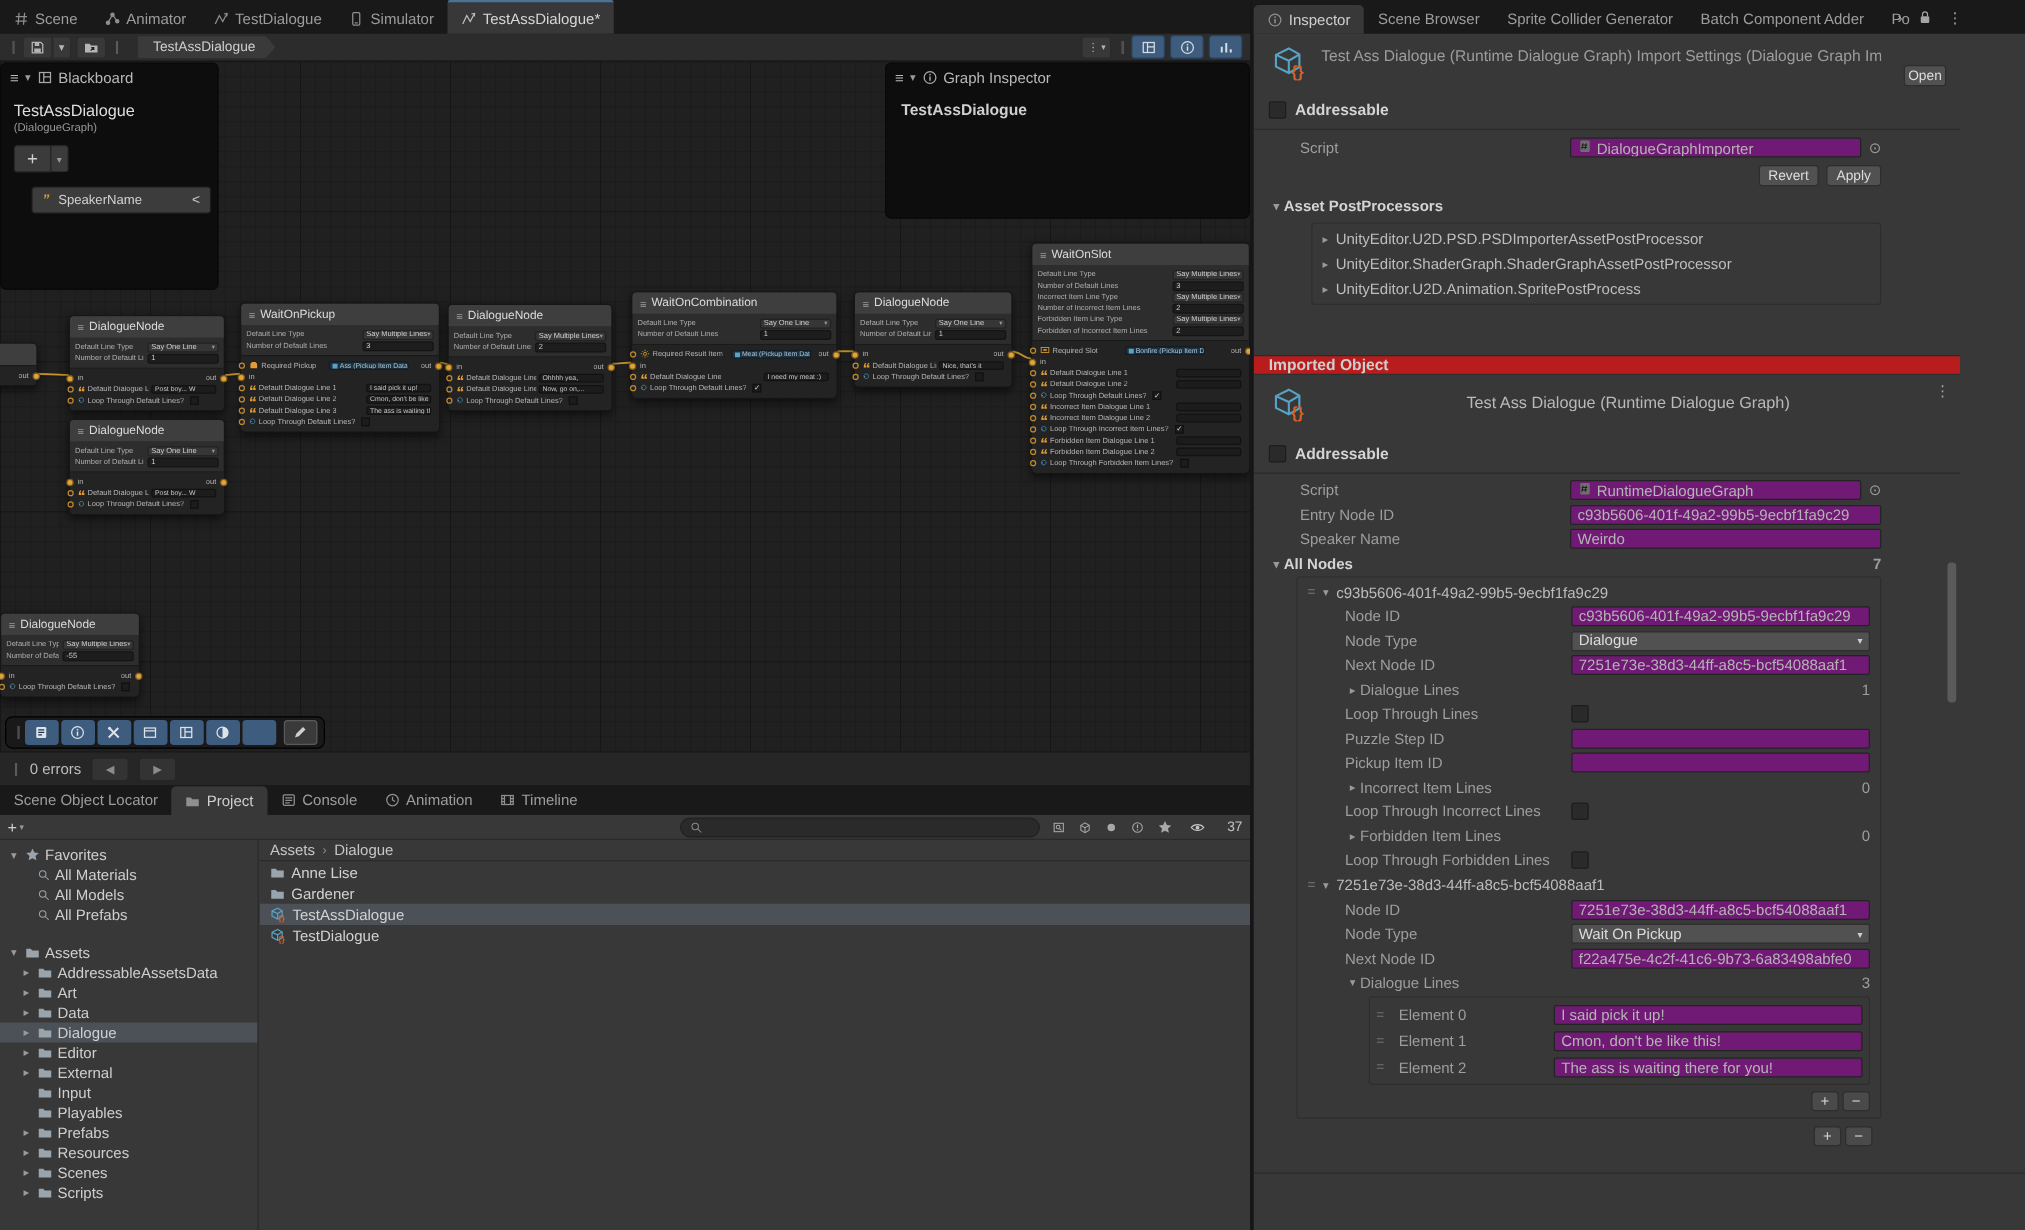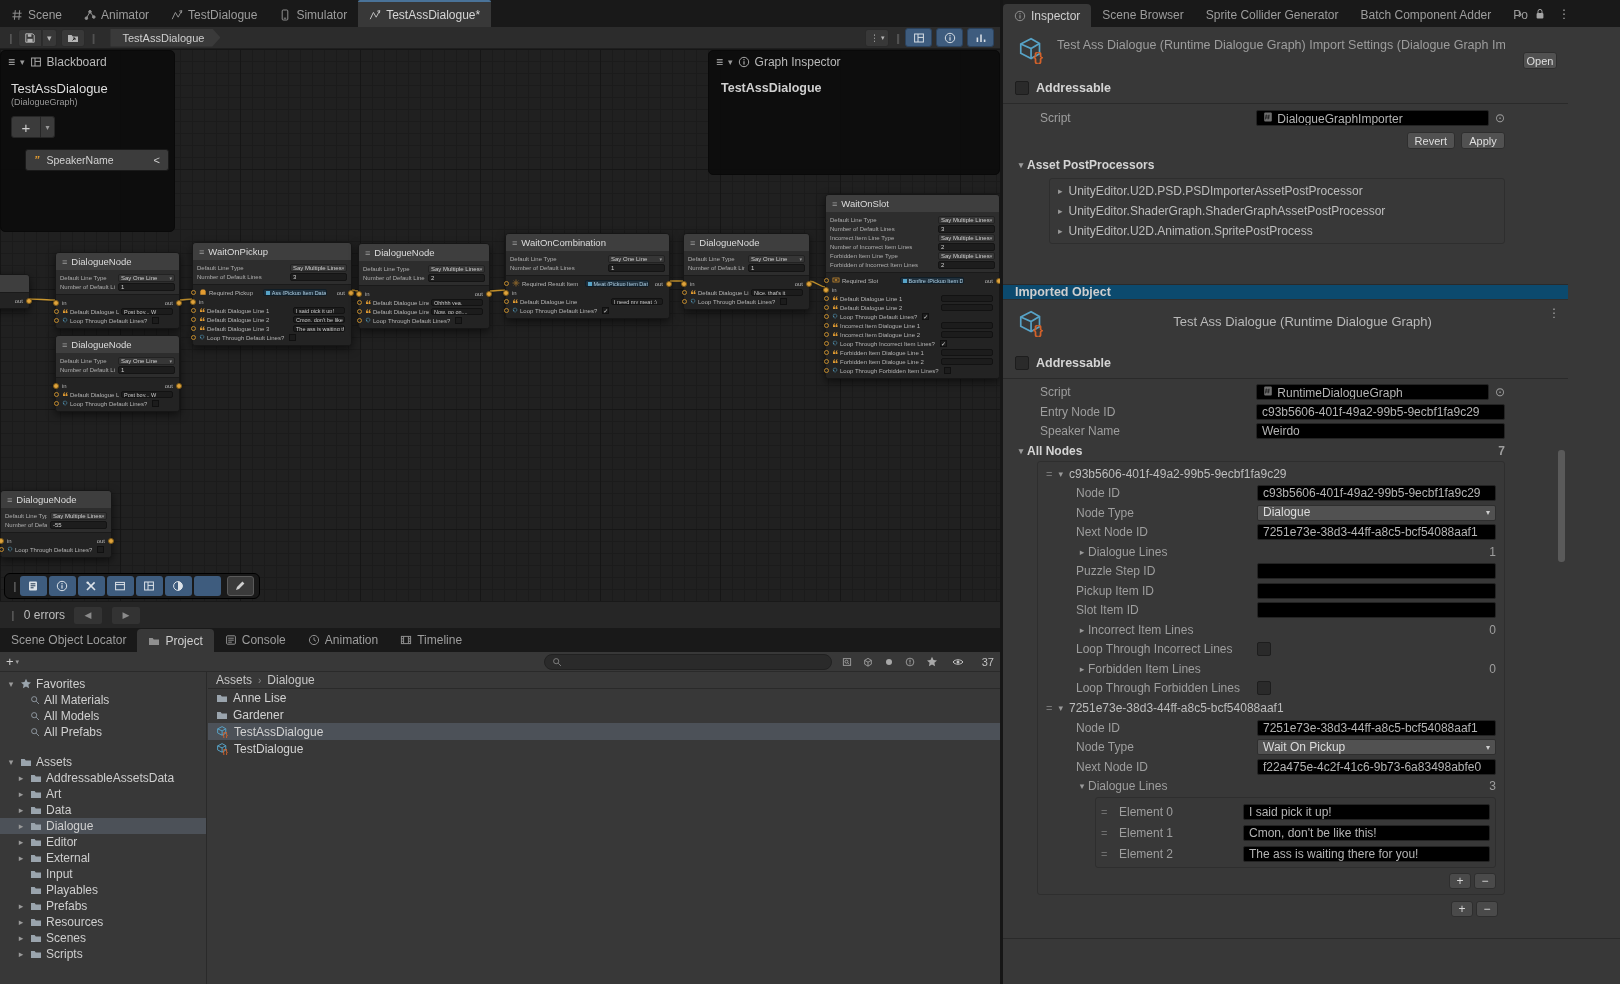--- a/index.html
+++ b/index.html
@@ -123,33 +123,33 @@
   .icontent{padding:0 0 0 12px;}
   .ihead{display:flex;align-items:flex-start;gap:10px;padding:8px 63px 0 2px;height:46px;}
   .ihead .title{font-size:12.5px;color:#9d9d9d;white-space:nowrap;overflow:hidden;padding-top:3px;flex:1;}
   .openbtn{position:absolute;right:63px;top:52px;width:34px;height:17px;background:#515151;border:1px solid #2e2e2e;border-radius:3px;color:#dedede;font-size:11px;display:flex;align-items:center;justify-content:center;}
   .addrrow{display:flex;align-items:center;gap:7px;height:22px;margin-top:4px;font-size:12.5px;color:#d4d4d4;font-weight:bold;}
   .chkbox{width:14px;height:14px;background:#2a2a2a;border:1px solid #1d1d1d;border-radius:2px;flex:none;font-size:10px;line-height:13px;text-align:center;color:#e0e0e0;}
   .idivider{height:1px;background:#2a2a2a;margin:4px 0 4px -12px;}
   .irow{display:flex;align-items:center;height:19.5px;padding-right:63px;gap:16px;}
   .ilabel{width:225px;flex:none;padding-left:25px;color:#9e9e9e;white-space:nowrap;overflow:hidden;}
   .ival{flex:1;display:flex;align-items:center;min-width:0;}
-  .ifield{flex:1;height:16px;line-height:15px;background:#000000;border:1px solid #232323;border-radius:2px;padding:0 5px;color:#b4b4b4;white-space:nowrap;overflow:hidden;}
+  .ifield{flex:1;height:16px;line-height:15px;background:#701a75;border:1px solid #232323;border-radius:2px;padding:0 5px;color:#b4b4b4;white-space:nowrap;overflow:hidden;}
   .idrop{flex:1;height:16px;line-height:15px;background:#515151;border:1px solid #2e2e2e;border-radius:2px;padding:0 5px;color:#dcdcdc;display:flex;align-items:center;}
   .idrop .car{margin-left:auto;font-size:8px;color:#cfcfcf;}
   .foldrow{display:flex;align-items:center;height:19.5px;padding-right:63px;color:#9e9e9e;}
   .foldrow .farr{width:12px;text-align:center;font-size:9px;color:#9a9a9a;flex:none;}
   .foldrow.bold{color:#d4d4d4;font-weight:bold;}
   .badge{margin-left:auto;color:#9e9e9e;}
   .revapply{display:flex;justify-content:flex-end;gap:6px;padding-right:63px;height:26px;align-items:center;}
   .rbtn{min-width:44px;height:17px;background:#515151;border:1px solid #2e2e2e;border-radius:3px;color:#dedede;font-size:11px;display:flex;align-items:center;justify-content:center;padding:0 7px;}
   .ppbox{margin:2px 63px 0 34px;border:1px solid #2e2e2e;border-radius:3px;padding:2px 0;}
   .pprow{height:20px;display:flex;align-items:center;gap:6px;padding:0 8px;color:#bdbdbd;}
   .pprow .farr{font-size:9px;color:#9a9a9a;}
-  .sectbar{height:16px;border-top:1px solid #2a2a2a;border-bottom:1px solid #2f2f2f;background:#0c4a6e;display:flex;align-items:center;font-weight:bold;color:#cecece;padding-left:12px;margin-left:-12px;font-size:12.5px;}
+  .sectbar{height:16px;border-top:1px solid #2a2a2a;border-bottom:1px solid #2f2f2f;background:#b91c1c;display:flex;align-items:center;font-weight:bold;color:#cecece;padding-left:12px;margin-left:-12px;font-size:12.5px;}
   .ihead2{display:flex;align-items:flex-start;gap:10px;padding:8px 20px 0 2px;height:48px;position:relative;}
   .ihead2 .title{font-size:13px;color:#b9b9b9;padding-top:6px;flex:1;white-space:nowrap;overflow:hidden;text-align:center;}
   .ihead2 .more{position:absolute;right:8px;top:6px;color:#a5a5a5;}
   .nodesbox{margin:0 63px 0 22px;border:1px solid #2e2e2e;border-radius:3px;padding:2px 0 4px;}
   .nodesbox .irow,.nodesbox .foldrow{padding-right:8px;}
   .nodesbox .ilabel{width:203px;padding-left:38px;}
   .nhead{height:20px;display:flex;align-items:center;gap:6px;padding-left:8px;color:#bdbdbd;}
   .nhead .eq{color:#777;font-size:11px;letter-spacing:0;}
   .nhead .farr{font-size:9px;color:#9a9a9a;}
   .nodesbox .foldrow .findent{width:38px;flex:none;}
@@ -1285,33 +1285,33 @@
                 <span class="ifield">7251e73e-38d3-44ff-a8c5-bcf54088aaf1</span>
               </span>
             </div>
             <div class="foldrow">
               <span class="findent"></span>
               <span class="farr">▸</span>
               <span>Dialogue Lines</span>
               <span class="badge">1</span>
             </div>
             <div class="irow">
+              <span class="ilabel">Loop Through Lines</span>
+              <span class="ival">
+                <span class="chkbox"></span>
+              </span>
+            </div>
+            <div class="irow">
               <span class="ilabel">Puzzle Step ID</span>
               <span class="ival">
                 <span class="ifield"></span>
               </span>
             </div>
             <div class="irow">
               <span class="ilabel">Pickup Item ID</span>
-              <span class="ival">
-                <span class="ifield"></span>
-              </span>
-            </div>
-            <div class="irow">
-              <span class="ilabel">Slot Item ID</span>
               <span class="ival">
                 <span class="ifield"></span>
               </span>
             </div>
             <div class="foldrow">
               <span class="findent"></span>
               <span class="farr">▸</span>
               <span>Incorrect Item Lines</span>
               <span class="badge">0</span>
             </div>

